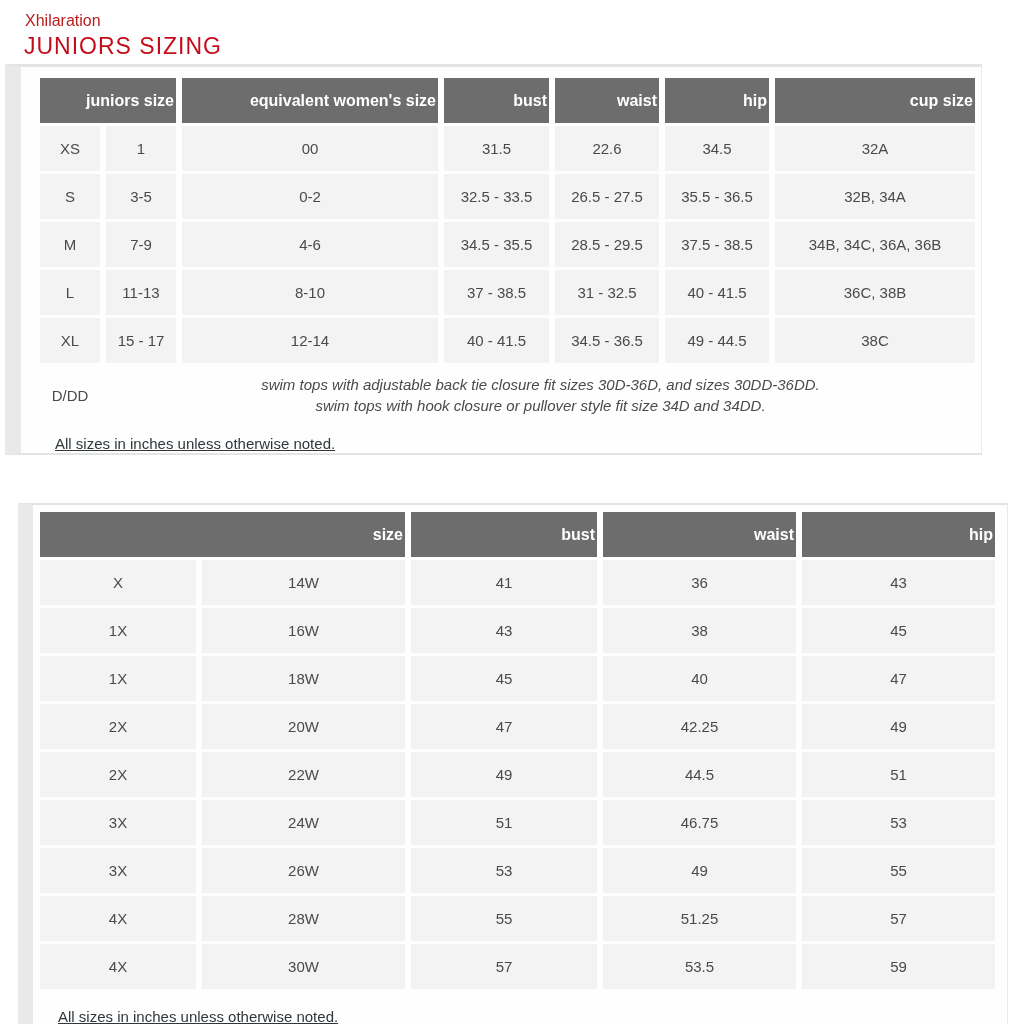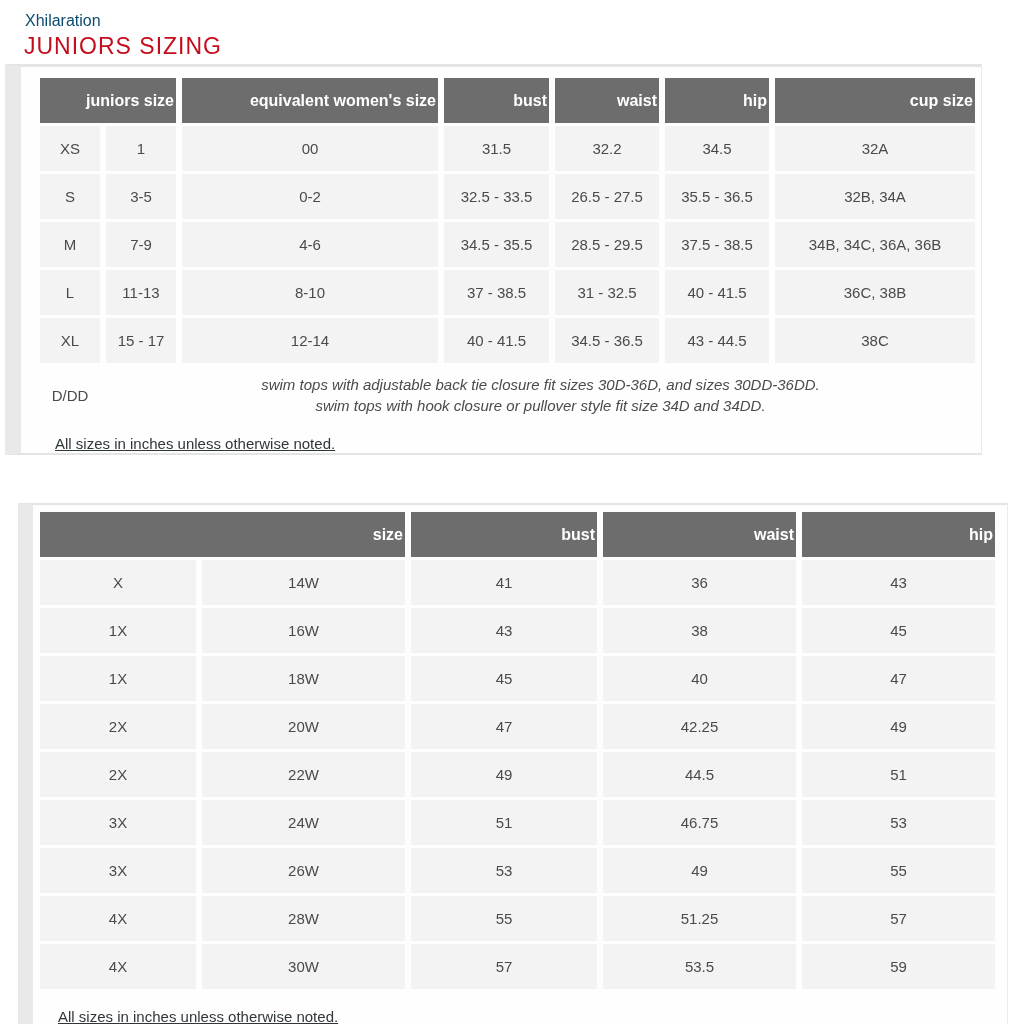--- a/index.html
+++ b/index.html
@@ -1,20 +1,20 @@
 <!DOCTYPE html>
 <html><head>
 <meta charset="utf-8">
 <style>
   * { margin:0; padding:0; box-sizing:border-box; }
   html,body { width:1024px; height:1024px; background:#ffffff;
     font-family:"Liberation Sans", sans-serif; }
   .page { position:relative; width:1024px; height:1024px; overflow:hidden; background:#fff; }
 
-  .brand { position:absolute; left:25px; top:12px; font-size:16px; color:#0c4a6e; }
+  .brand { position:absolute; left:25px; top:12px; font-size:16px; color:#b91c1c; }
   .section-title { position:absolute; font-size:23px; font-weight:normal;
     color:#c40d1c; letter-spacing:1px; }
   .title-juniors { left:24px; top:33px; }
   .title-plus { left:24px; top:464px;margin-top:40px; }
 
   .panel { position:absolute; background:#fefefe; }
   .panel-juniors {
     left:5px; top:64px; width:977px; height:391px;
     border-left:16px solid #e9e9e9; border-top:3px solid #e4e4e4;
     border-bottom:2px solid #e4e4e4; border-right:1px solid #ebebeb;
@@ -73,21 +73,21 @@
           <th>hip</th>
           <th>cup size</th>
         </tr>
       </thead>
       <tbody>
           <tr>
             <td>XS</td>
             <td>1</td>
             <td>00</td>
             <td>31.5</td>
-            <td>32.2</td>
+            <td>22.6</td>
             <td>34.5</td>
             <td>32A</td>
           </tr>
           <tr>
             <td>S</td>
             <td>3-5</td>
             <td>0-2</td>
             <td>32.5 - 33.5</td>
             <td>26.5 - 27.5</td>
             <td>35.5 - 36.5</td>
@@ -110,21 +110,21 @@
             <td>31 - 32.5</td>
             <td>40 - 41.5</td>
             <td>36C, 38B</td>
           </tr>
           <tr>
             <td>XL</td>
             <td>15 - 17</td>
             <td>12-14</td>
             <td>40 - 41.5</td>
             <td>34.5 - 36.5</td>
-            <td>43 - 44.5</td>
+            <td>49 - 44.5</td>
             <td>38C</td>
           </tr>
         </tbody>
       <tbody>
         <tr class="ddd-row">
           <td class="ddd-label">D/DD</td>
           <td class="ddd-text" colspan="6">
             <div>swim tops with adjustable back tie closure fit sizes 30D-36D, and sizes 30DD-36DD.</div>
             <div>swim tops with hook closure or pullover style fit size 34D and 34DD.</div>
           </td>

